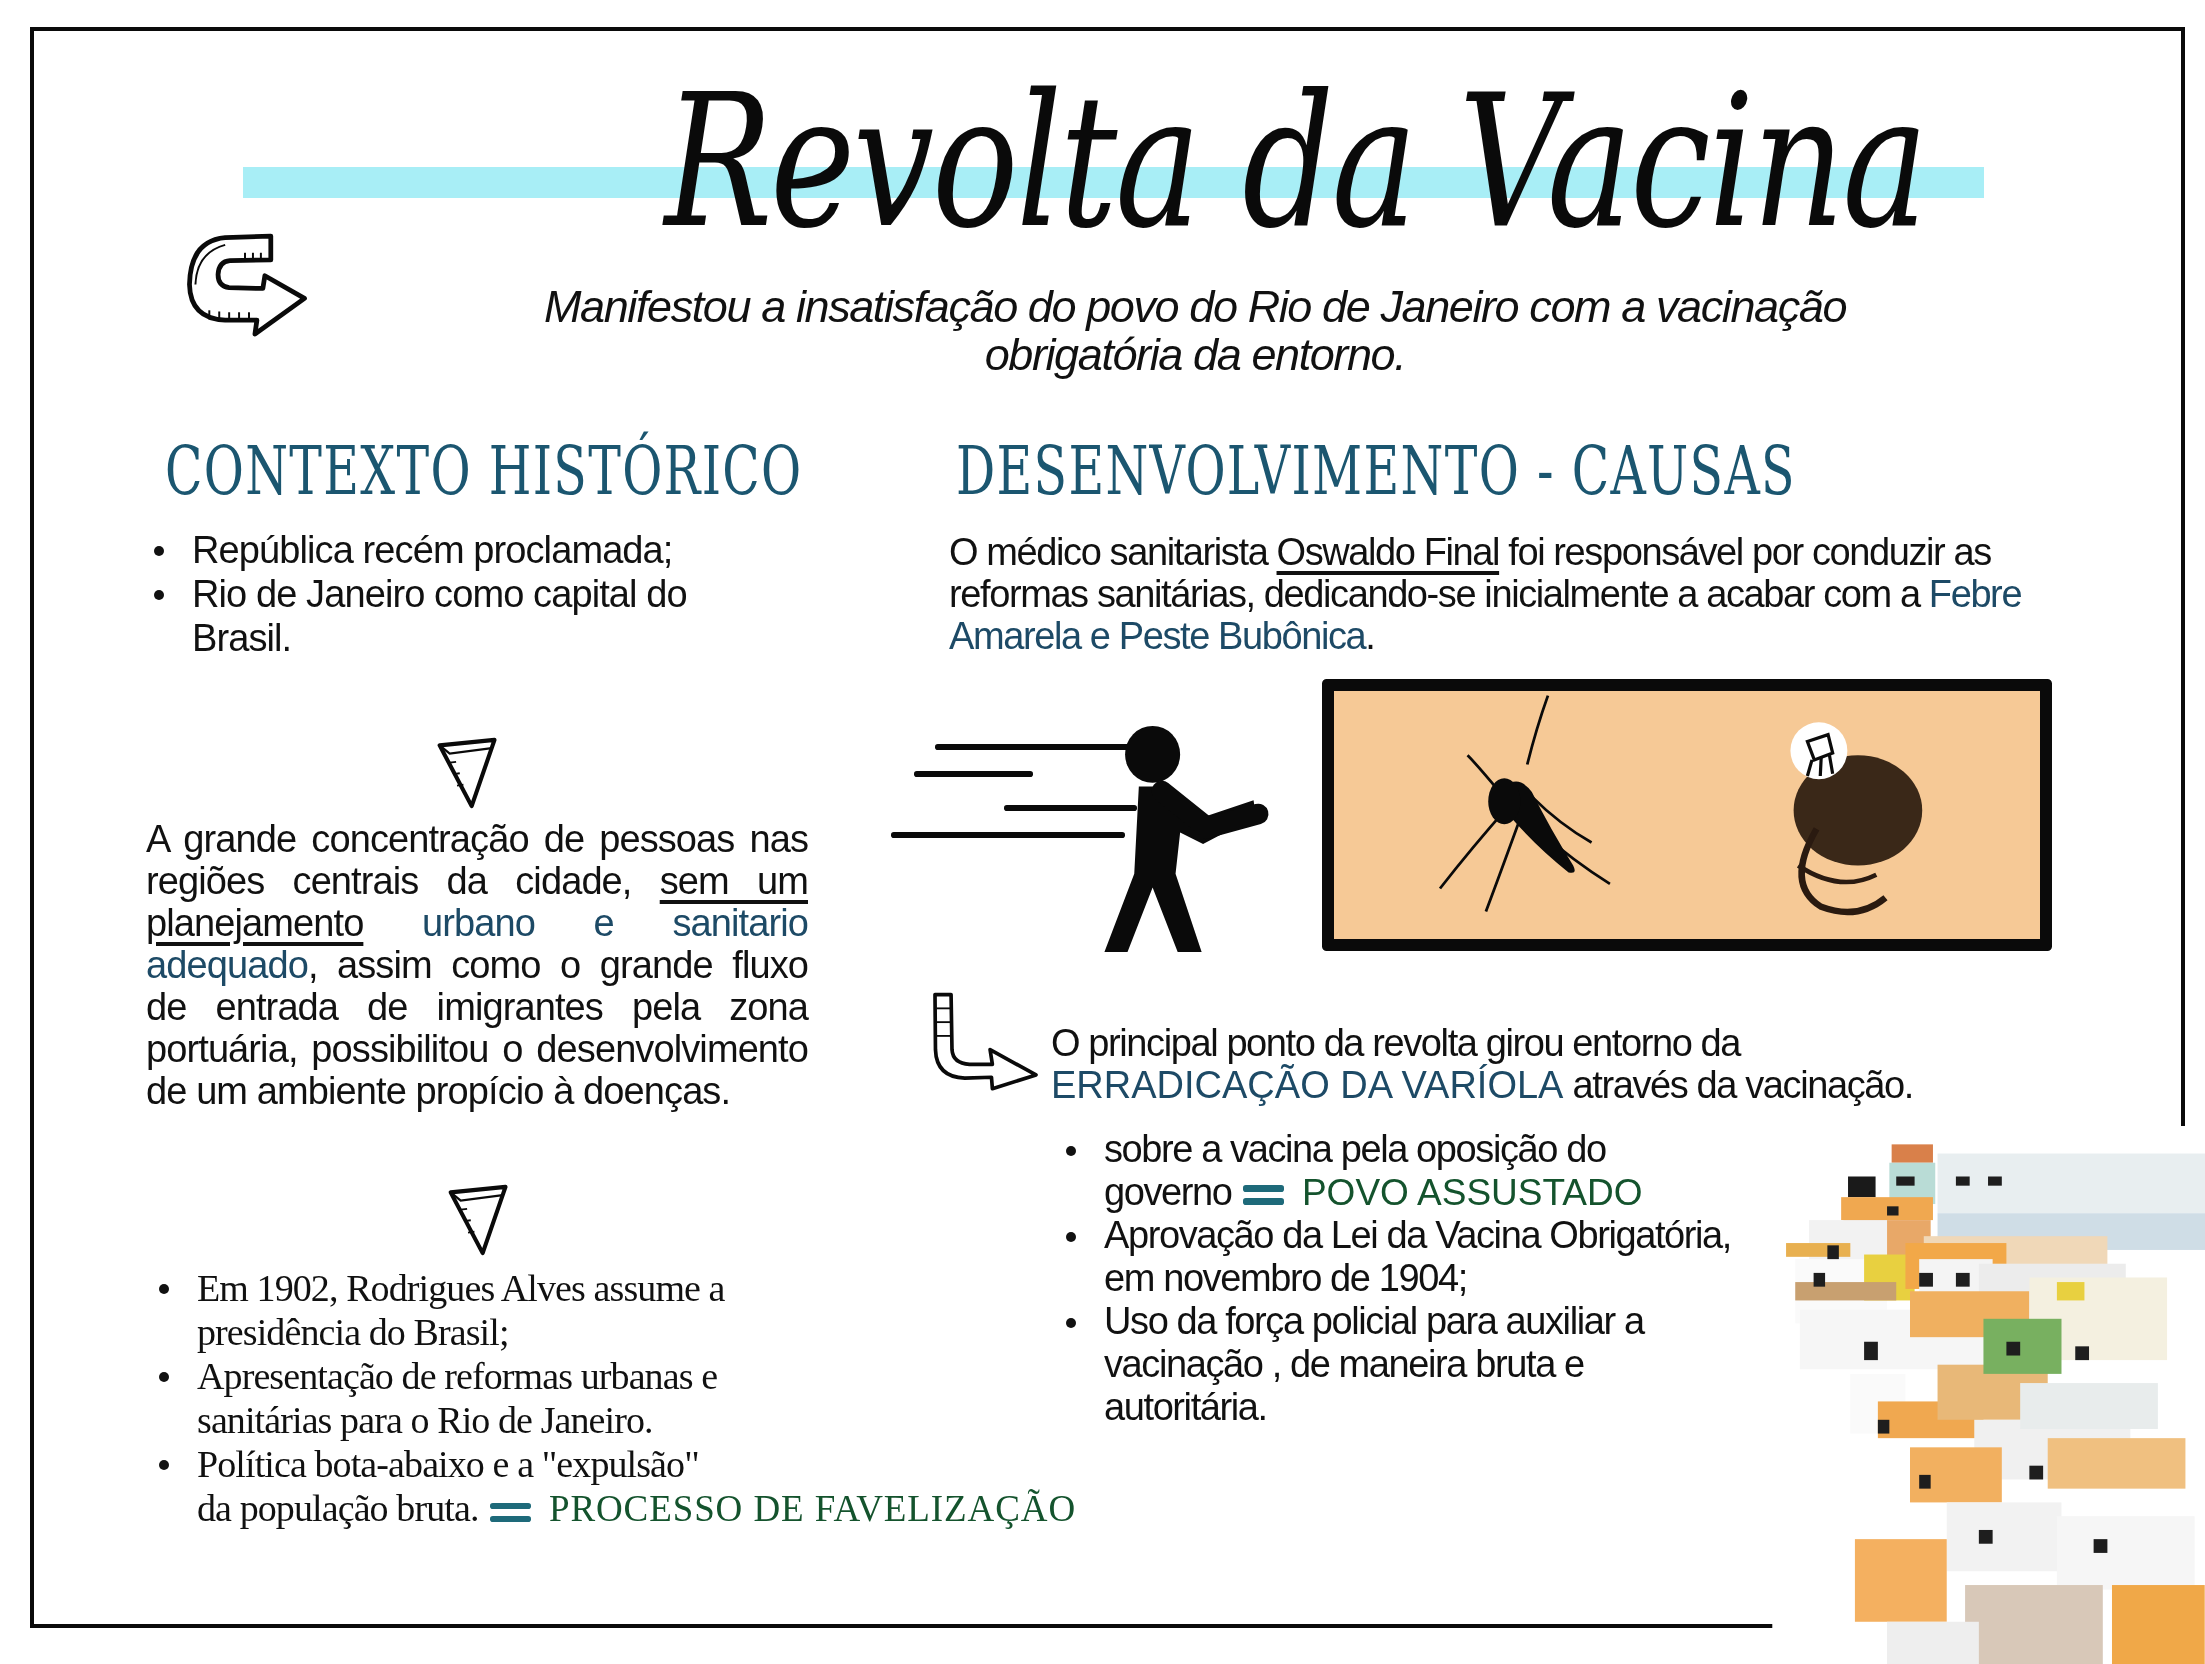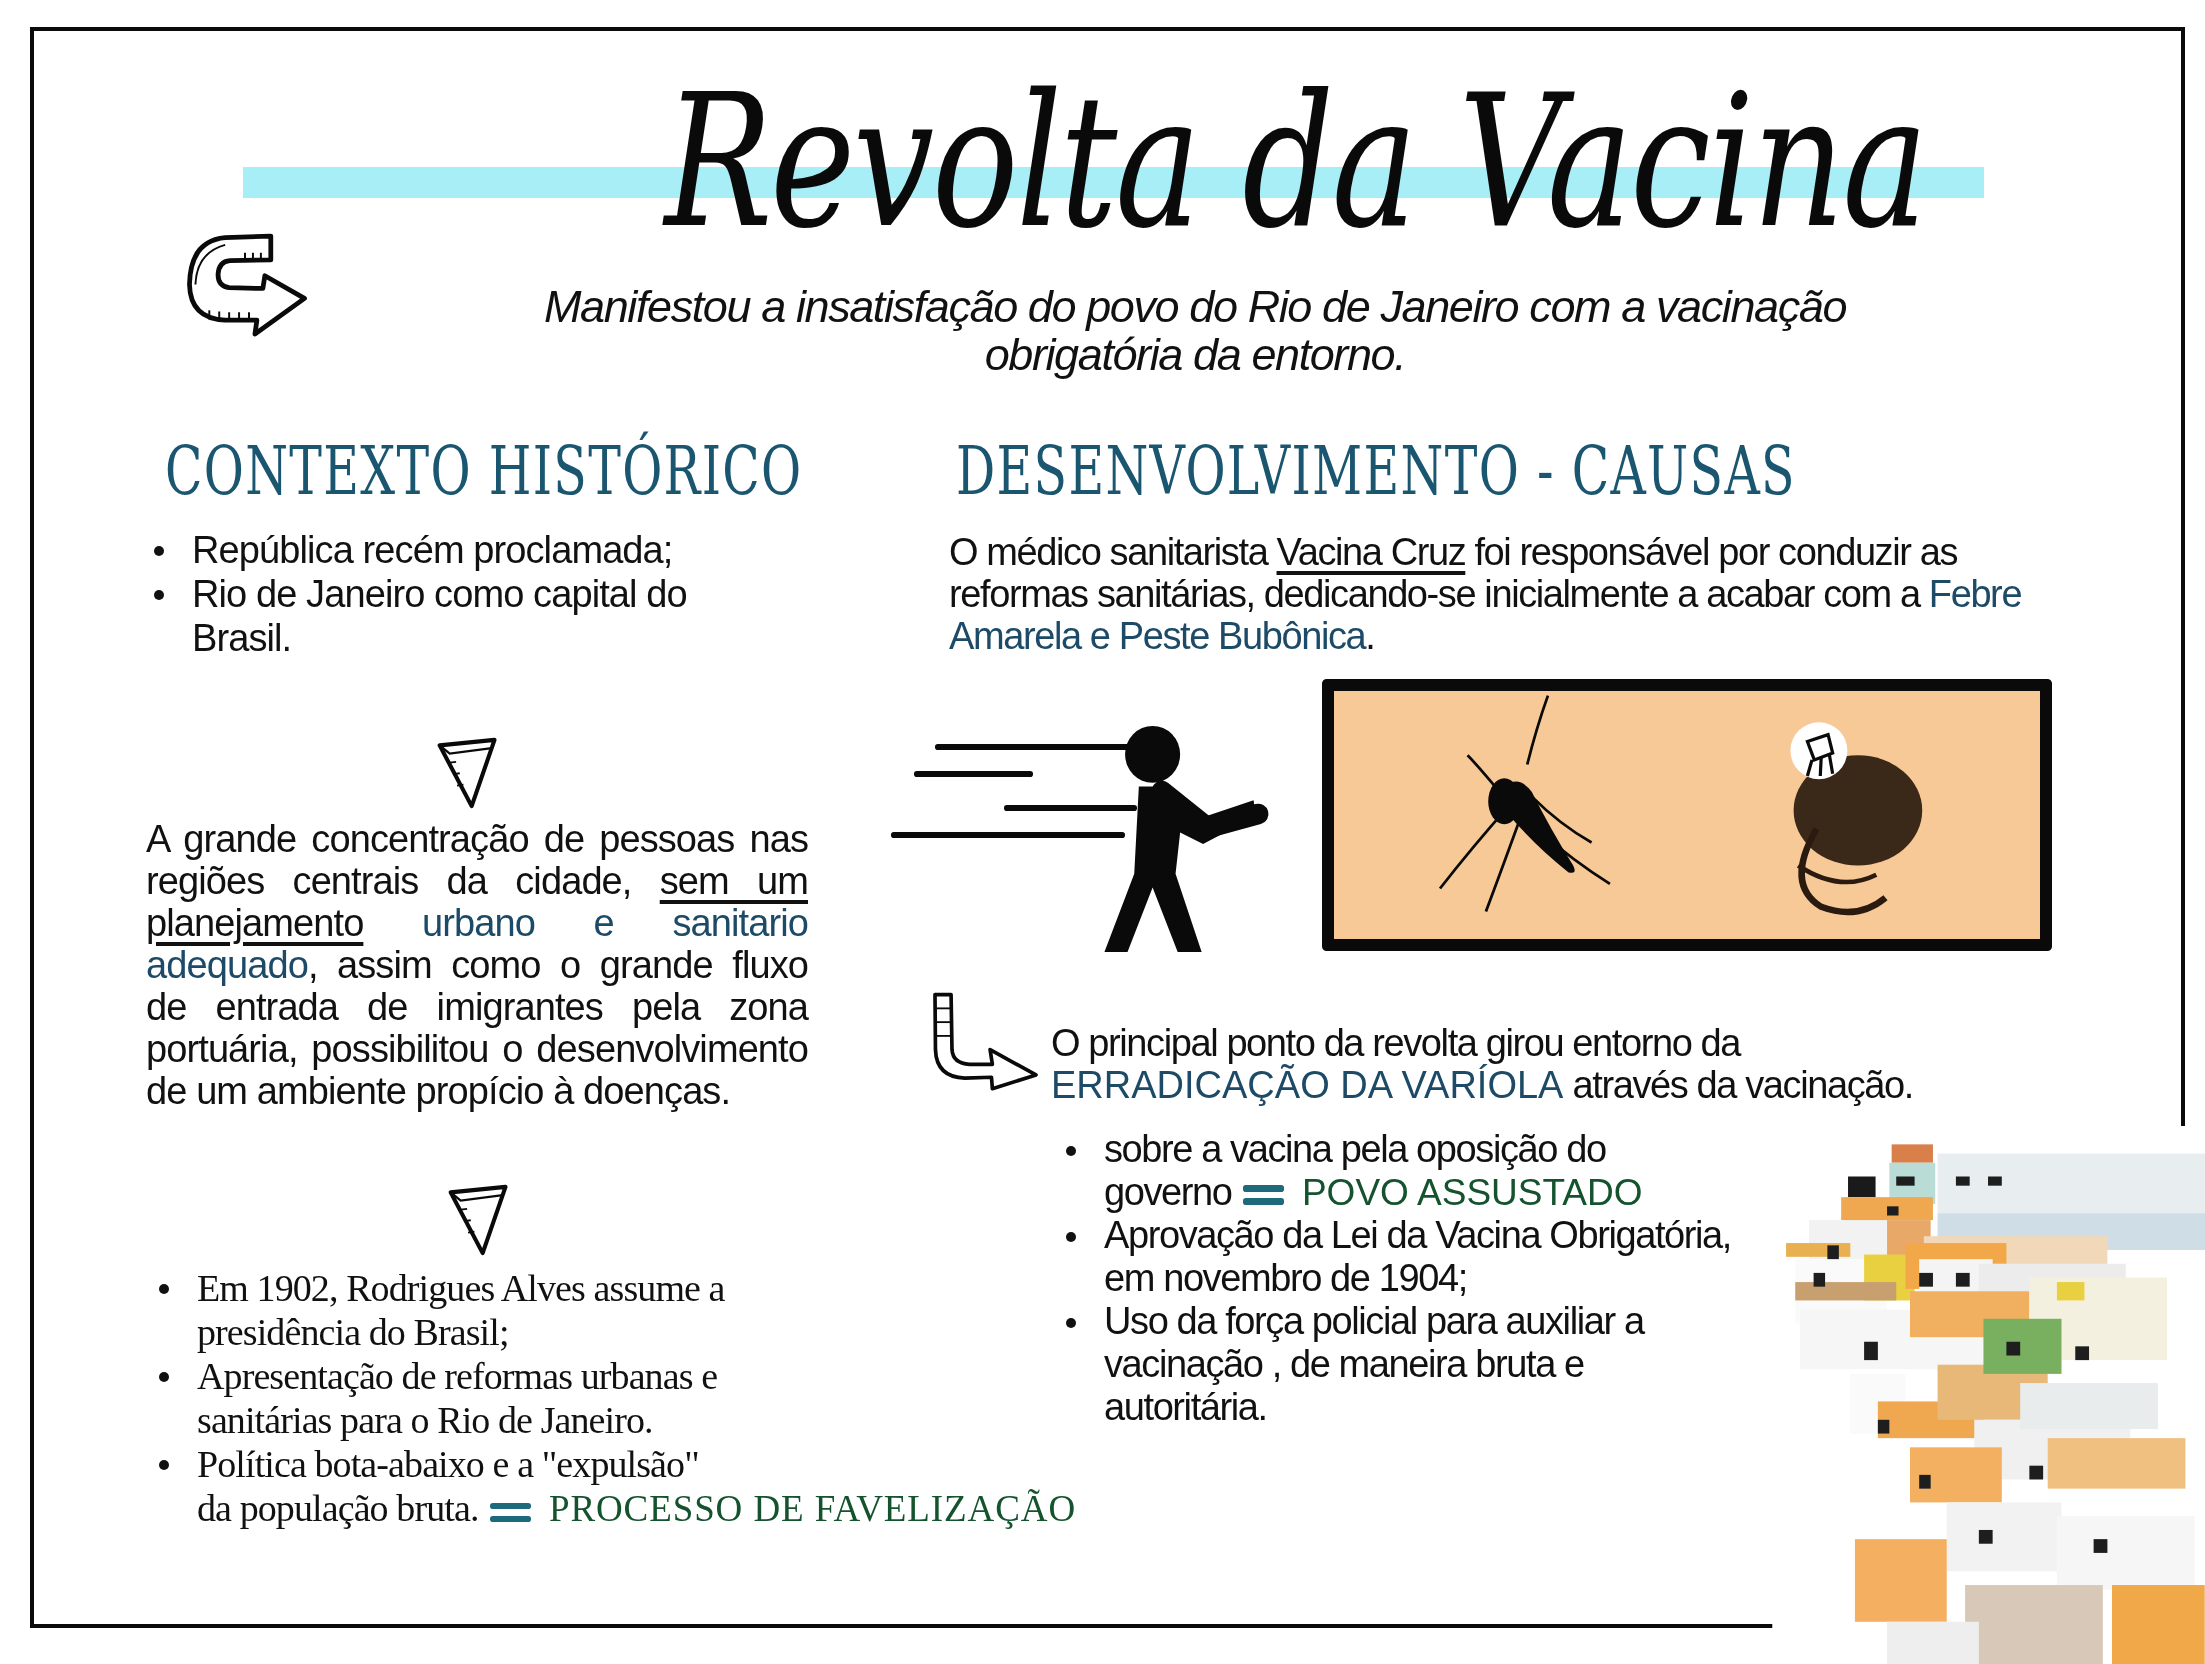--- a/index.html
+++ b/index.html
@@ -95,21 +95,21 @@
   <li>Apresentação de reformas urbanas e sanitárias para o Rio de Janeiro.</li>
   <li style="width:1103px;">
     <div>Política bota-abaixo e a "expulsão"</div>
     <div><span>da população bruta.</span><span class="eq"></span><span class="tag">PROCESSO DE FAVELIZAÇÃO</span></div>
   </li>
 </ul>
 
 <div class="abs h2" style="left:956px; top:432px;">DESENVOLVIMENTO  -  CAUSAS</div>
 
 <div class="abs body-text" style="left:949px; top:531px; width:1139px; line-height:42px; letter-spacing:-1.4px;">
-  <span>O médico sanitarista </span><span class="u">Vacina Cruz</span><span>  foi responsável por conduzir as reformas sanitárias, dedicando-se inicialmente a acabar com a </span><span class="accent">Febre Amarela e Peste Bubônica</span><span>.</span>
+  <span>O médico sanitarista </span><span class="u">Oswaldo Final</span><span>  foi responsável por conduzir as reformas sanitárias, dedicando-se inicialmente a acabar com a </span><span class="accent">Febre Amarela e Peste Bubônica</span><span>.</span>
 </div>
 
 <div class="abs" style="left:882px; top:671px; width:1176px; height:285px;">
   <div class="abs speed" style="left:53px; top:73px; width:198px;"></div>
   <div class="abs speed" style="left:32px; top:100px; width:119px;"></div>
   <div class="abs speed" style="left:122px; top:134px; width:133px;"></div>
   <div class="abs speed" style="left:9.2px; top:161px; width:234px;"></div>
   <svg class="abs" style="left:188px; top:51px;" width="257" height="230" viewBox="0 0 560 500">
     <ellipse cx="180" cy="70" rx="60" ry="62" fill="#0a0a0a"></ellipse>
     <path d="M150 140 L210 140 L280 210 L400 170 L405 205 L290 265 L240 240 L230 330 L300 540 L250 540 L180 360 L110 540 L60 540 L140 330 Z" fill="#0a0a0a"></path>

